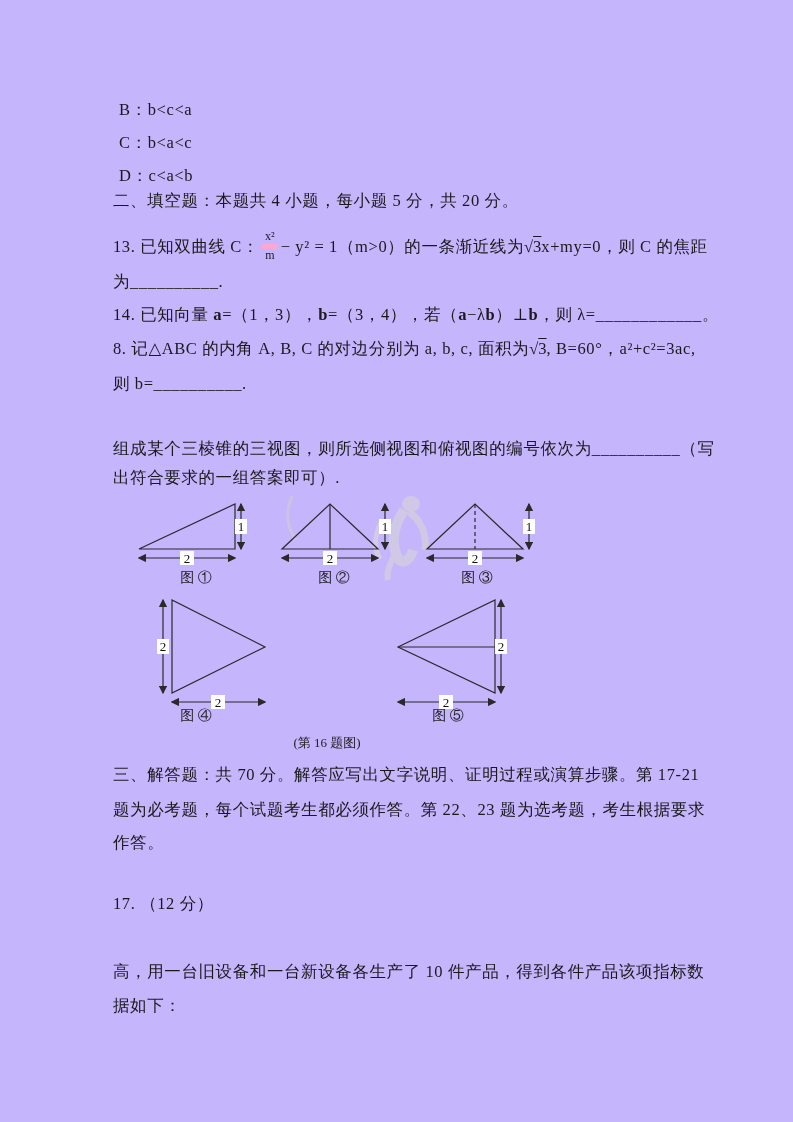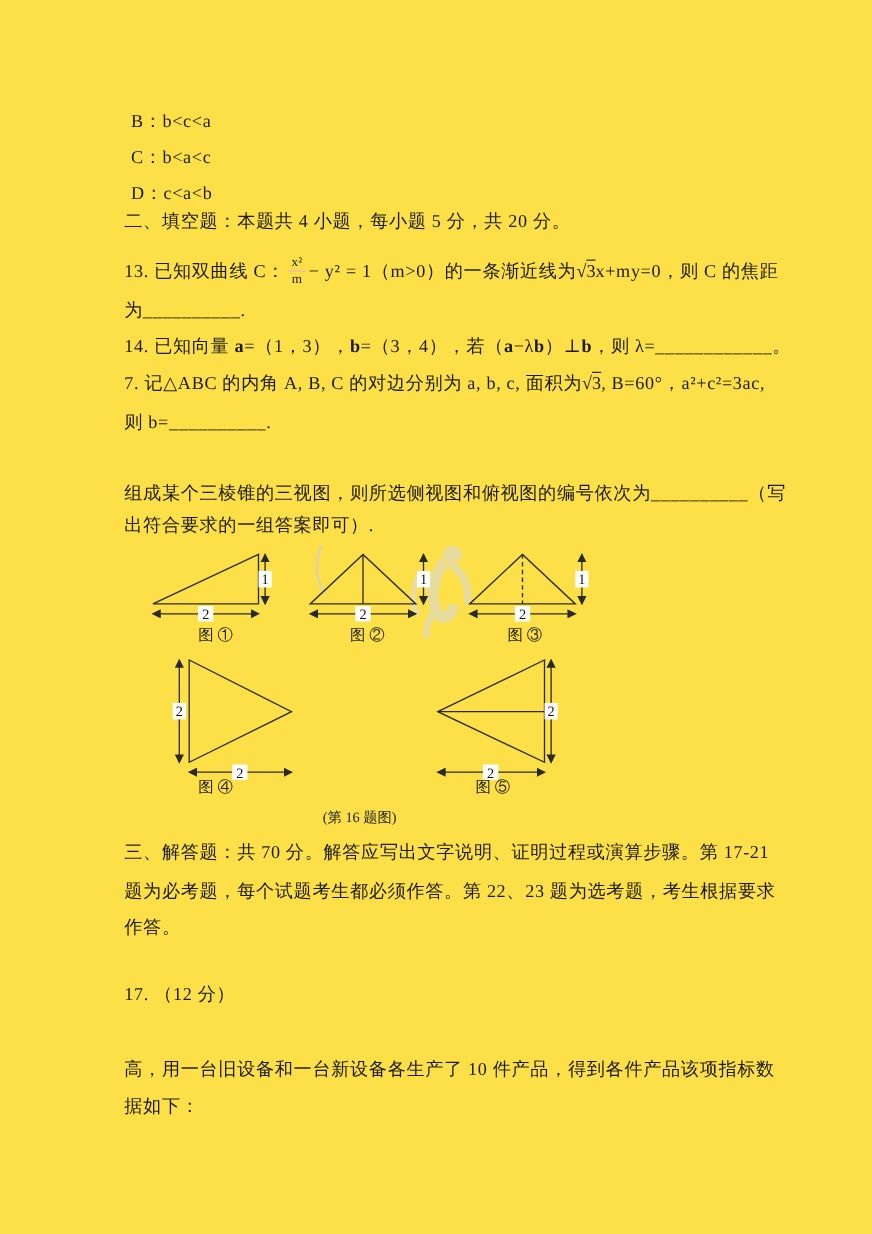--- a/index.html
+++ b/index.html
@@ -1,31 +1,31 @@
 <!DOCTYPE html>
 <html><head>
 <meta charset="utf-8">
 <style>
   html,body{margin:0;padding:0;background:#888;}
   .sheet{
-    position:relative;width:793px;height:1122px;margin:0 auto;background:#fde047;
+    position:relative;width:793px;height:1122px;margin:0 auto;background:#c4b5fd;
     font-family:"Liberation Serif","DejaVu Serif",serif;
     color:#1a1a1a;overflow:hidden;
   }
   .line{
     position:absolute;left:113px;white-space:nowrap;
     font-size:16.5px;letter-spacing:0.6px;line-height:20px;
   }
   .opt{left:119px;}
   .vec{font-weight:bold;}
   .frac{
     display:inline-block;text-align:center;vertical-align:middle;
     font-size:12px;line-height:1.15;letter-spacing:0;margin:0 3px;position:relative;top:-2px;
   }
-  .frac .num{display:block;border-bottom:1px solid #f9a8d4;padding:0 3px;}
+  .frac .num{display:block;border-bottom:5px solid #f9a8d4;padding:0 3px;}
   .frac .den{display:block;}
   .rt-sign{letter-spacing:0;}
   .rt-bar{text-decoration:overline;letter-spacing:0;}
   .tall{line-height:42px;}
   .figs{position:absolute;left:130px;top:460px;}
   svg text{font-family:"Liberation Serif","DejaVu Serif",serif;}
   .dim{font-size:13px;fill:#111;}
   .figname{font-size:14px;fill:#222;}
   .figcap{font-size:13px;fill:#222;}
 </style>
@@ -43,21 +43,21 @@
   <div class="line tall" style="top:226px">
     <span>13. 已知双曲线 C：</span><span class="frac"><span class="num">x²</span><span class="den">m</span></span><span>− y² = 1（m&gt;0）的一条渐近线为</span><span class="rt-sign">√</span><span class="rt-bar">3</span><span>x+my=0，则 C 的焦距</span>
   </div>
   <div class="line" style="top:272px">为__________.</div>
 
   <div class="line" style="top:305px">
     <span>14. 已知向量 </span><span class="vec">a</span><span>=（1，3），</span><span class="vec">b</span><span>=（3，4），若（</span><span class="vec">a</span><span>−λ</span><span class="vec">b</span><span>）⊥</span><span class="vec">b</span><span>，则 λ=____________。</span>
   </div>
 
   <div class="line" style="top:339px">
-    <span>7. 记△ABC 的内角 A, B, C 的对边分别为 a, b, c, 面积为</span><span class="rt-sign">√</span><span class="rt-bar">3</span><span>, B=60°，a²+c²=3ac,</span>
+    <span>8. 记△ABC 的内角 A, B, C 的对边分别为 a, b, c, 面积为</span><span class="rt-sign">√</span><span class="rt-bar">3</span><span>, B=60°，a²+c²=3ac,</span>
   </div>
   <div class="line" style="top:374px">则 b=__________.</div>
 
   <div class="line" style="top:468px">出符合要求的一组答案即可）.</div>
   <div class="line" style="top:439px">组成某个三棱锥的三视图，则所选侧视图和俯视图的编号依次为__________（写</div>
 
   <div class="figs">
     <svg width="410" height="300" viewBox="0 0 410 300">
       <defs>
         <marker id="ah" viewBox="0 0 10 10" refX="8.5" refY="5" markerWidth="7" markerHeight="7" orient="auto-start-reverse">

